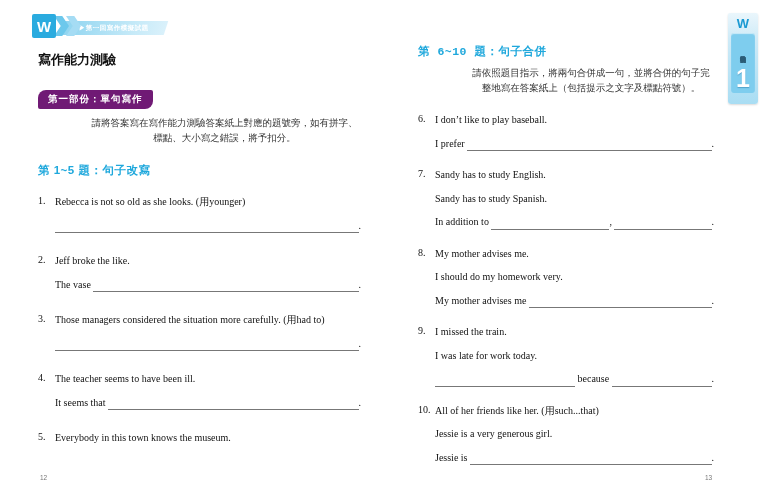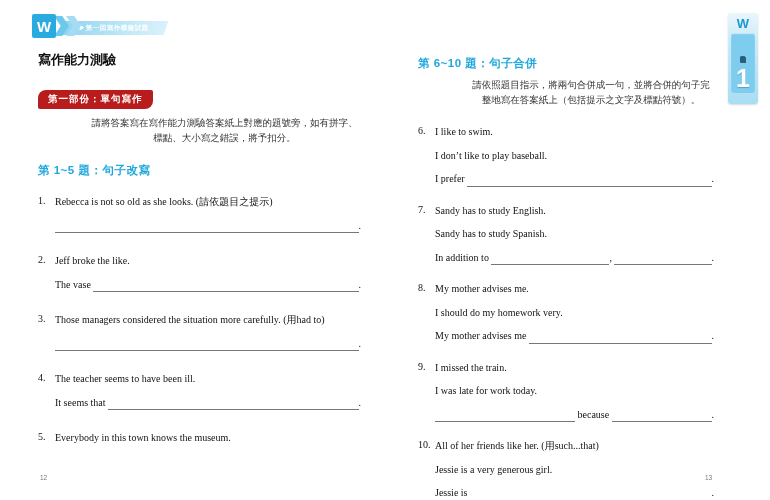--- a/index.html
+++ b/index.html
@@ -25,28 +25,28 @@
             background:linear-gradient(90deg,#8ed4f0,#c6eaf8 70%,#daf1fb);
             transform:skewX(-18deg); z-index:1;
             display:flex; align-items:center; justify-content:center; }
   .ribbon span { transform:skewX(18deg); font-size:6.5px; color:#fff;
                  letter-spacing:.5px; white-space:nowrap; font-weight:bold; }
 
   .doc-title { font-size:13px; font-weight:bold; color:#111; margin:10px 0 7px 0; }
   .intro { font-family:"Liberation Serif", serif; font-size:9.5px; line-height:1.6;
            color:#333; width:318px; }
 
-  .part-badge { display:inline-block; margin-top:14px; background:#b91c1c; color:#fff;
+  .part-badge { display:inline-block; margin-top:14px; background:#701a75; color:#fff;
                 font-size:9.5px; font-weight:bold; padding:3px 10px 3px 10px;
                 border-radius:8px 2px 8px 2px; letter-spacing:1px; }
   .note { font-family:"Liberation Serif", serif; font-size:9.5px; line-height:1.6;
           color:#333; margin:7px 0 0 50px;text-align:center; }
   .sec-head { color:#1fa8dc; font-size:11.5px; font-weight:bold; letter-spacing:.5px;
               margin-top:17px; }
-  .sec-head.first { margin-top:16px; }
+  .sec-head.first { margin-top:4px;font-family:Liberation Mono, monospace; }
 
   
   .q-list { margin-top:17px; }
   .q-item { display:flex; margin-bottom:21px; font-family:"Liberation Serif", serif;
             font-size:10px; color:#111; }
   .page-right .q-item { margin-bottom:17px; }
   .q-num { width:17px; flex-shrink:0; }
   .q-lines { flex:1; }
   .q-line { display:flex; align-items:flex-end; margin-bottom:9px; line-height:1.45; }
   .q-line:last-child { margin-bottom:0;text-align:right; }
@@ -97,21 +97,21 @@
     </div>
     <div class="note">請將答案寫在寫作能力測驗答案紙上對應的題號旁，如有拼字、標點、大小寫之錯誤，將予扣分。</div>
 
     <div class="sec-head">第 1~5 題：句子改寫</div>
 
     <div class="q-list" id="left-items">
         <div class="q-item">
           <span class="q-num">1.</span>
           <div class="q-lines">
             <div class="q-line">
-              <span class="q-text">Rebecca is not so old as she looks. (請依題目之提示)</span>
+              <span class="q-text">Rebecca is not so old as she looks. (用younger)</span>
             </div>
             <div class="q-line">
               <span class="q-blank grow"></span>
               <span class="q-text">.</span>
             </div>
           </div>
         </div>
         <div class="q-item">
           <span class="q-num">2.</span>
           <div class="q-lines">
@@ -161,23 +161,20 @@
       </div>
   </div>
 
   <div class="page-right">
     <div class="sec-head first">第 6~10 題：句子合併</div>
     <div class="note">請依照題目指示，將兩句合併成一句，並將合併的句子完整地寫在答案紙上（包括提示之文字及標點符號）。</div>
     <div class="q-list" id="right-items">
         <div class="q-item">
           <span class="q-num">6.</span>
           <div class="q-lines">
-            <div class="q-line">
-              <span class="q-text">I like to swim.</span>
-            </div>
             <div class="q-line">
               <span class="q-text">I don’t like to play baseball.</span>
             </div>
             <div class="q-line">
               <span class="q-text">I prefer </span>
               <span class="q-blank grow"></span>
               <span class="q-text">.</span>
             </div>
           </div>
         </div>

